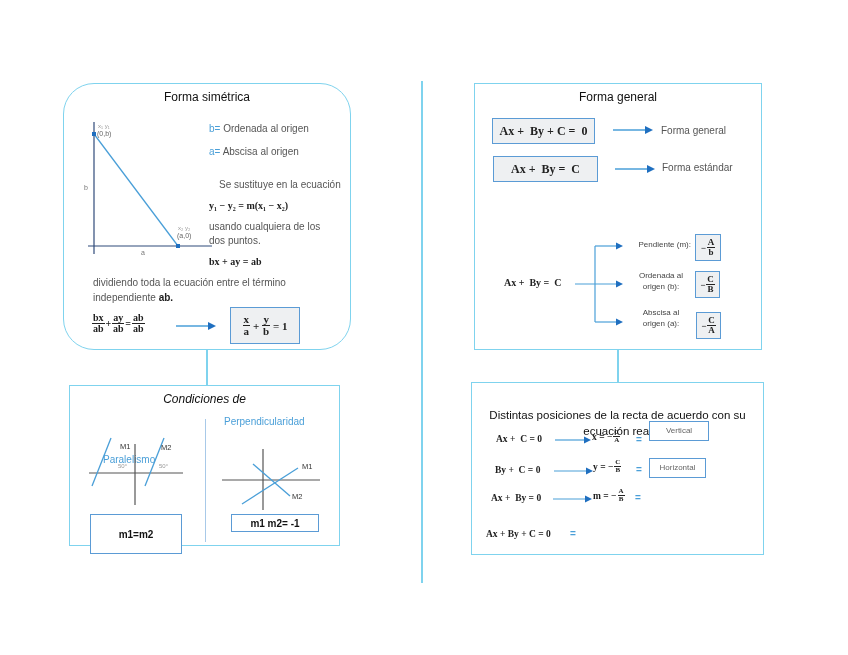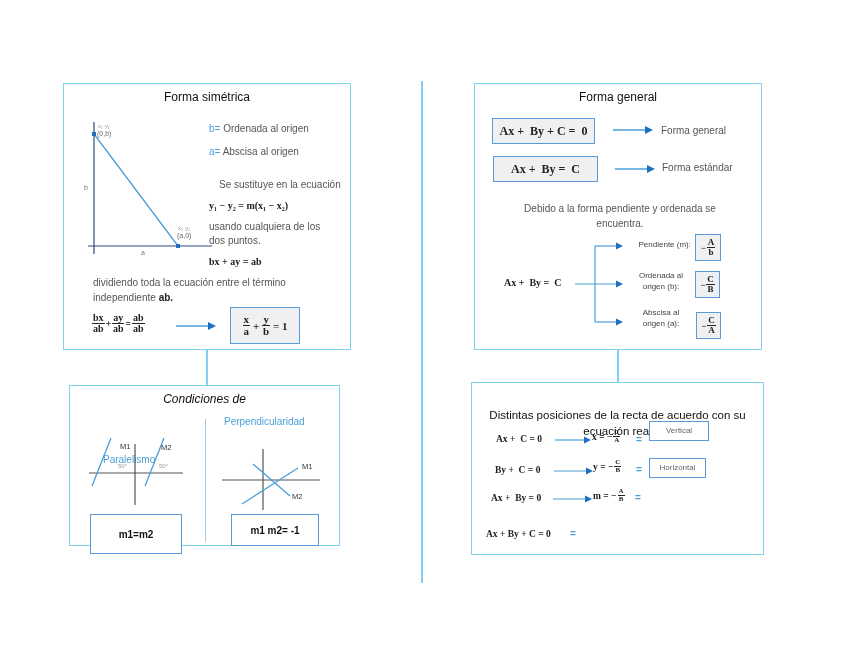--- a/index.html
+++ b/index.html
@@ -17,21 +17,21 @@
   svg{position:absolute;overflow:visible;}
 </style>
 </head>
 <body>
 
 <div class="abs" style="left:421px;top:81px;width:1.5px;height:502px;background:#7fd3ee;"></div>
 
 <div class="abs" style="left:206px;top:349px;width:1.5px;height:37px;background:#7fd3ee;"></div>
 <div class="abs" style="left:617px;top:349px;width:1.5px;height:34px;background:#7fd3ee;"></div>
 
-<div class="panel" style="left:63px;top:83px;width:288px;height:267px;">
+<div class="panel" style="left:63px;top:83px;width:288px;height:267px;border-radius:31px;">
   <div class="title" style="top:6px;">Forma simétrica</div>
 
   <svg style="left:0;top:0;" width="288" height="267">
     <line x1="30" y1="38" x2="30" y2="170" stroke="#2f4a7a" stroke-width="1.2"></line>
     <line x1="24" y1="162" x2="148" y2="162" stroke="#2f4a7a" stroke-width="1.2"></line>
     <line x1="30" y1="50" x2="114" y2="162" stroke="#4a9fd8" stroke-width="1.3"></line>
     <rect x="28" y="48" width="4" height="4" fill="#1f6fc0"></rect>
     <rect x="112" y="160" width="4" height="4" fill="#1f6fc0"></rect>
   </svg>
   <div class="abs" style="left:34px;top:39px;font-size:6px;color:#999;">x₁ y₁</div>
@@ -99,21 +99,20 @@
   </svg>
   <div class="abs sm" style="left:186px;top:41px;">Forma general</div>
 
   <div class="eqbox" style="left:18px;top:72px;width:105px;height:26px;white-space:pre;">Ax +  By =  C</div>
   <svg style="left:140px;top:81px;" width="40" height="8">
     <line x1="0" y1="4" x2="33" y2="4" stroke="#4a9fd8" stroke-width="1.3"></line>
       <polygon points="32,0 40,4 32,8" fill="#1f6fc0"></polygon>
   </svg>
   <div class="abs sm" style="left:187px;top:78px;">Forma estándar</div>
 
-  <div class="abs sm" style="left:30px;top:118px;width:230px;text-align:center;line-height:1.45;">Debido a la forma pendiente y ordenada se encuentra.</div>
 
   <div class="abs serif" style="left:29px;top:193px;font-size:10px;white-space:pre;">Ax +  By =  C</div>
   <svg style="left:100px;top:150px;" width="60" height="100">
     <line x1="0" y1="50" x2="44" y2="50" stroke="#4a9fd8" stroke-width="1.2"></line>
     <line x1="20" y1="12" x2="20" y2="88" stroke="#4a9fd8" stroke-width="1.2"></line>
     <line x1="20" y1="12" x2="42" y2="12" stroke="#4a9fd8" stroke-width="1.2"></line>
     <line x1="20" y1="88" x2="42" y2="88" stroke="#4a9fd8" stroke-width="1.2"></line>
     <polygon points="41,8.5 48,12 41,15.5" fill="#1f6fc0"></polygon>
     <polygon points="41,46.5 48,50 41,53.5" fill="#1f6fc0"></polygon>
     <polygon points="41,84.5 48,88 41,91.5" fill="#1f6fc0"></polygon>
@@ -167,21 +166,21 @@
   <svg style="left:140px;top:0;" width="131" height="161">
     <line x1="12" y1="94" x2="110" y2="94" stroke="#555" stroke-width="1.2"></line>
     <line x1="53" y1="63" x2="53" y2="124" stroke="#555" stroke-width="1.2"></line>
     <line x1="32" y1="118" x2="88" y2="82" stroke="#4a9fd8" stroke-width="1.3"></line>
     <line x1="43" y1="78" x2="80" y2="110" stroke="#4a9fd8" stroke-width="1.3"></line>
   </svg>
   <div class="abs" style="left:232px;top:76px;font-size:7.5px;color:#333;">M1</div>
   <div class="abs" style="left:222px;top:106px;font-size:7.5px;color:#333;">M2</div>
 
   <div class="obox" style="left:20px;top:128px;width:92px;height:40px;font-size:10px;color:#111;font-weight:bold;">m1=m2</div>
-  <div class="obox" style="left:161px;top:128px;width:88px;height:32px;font-size:10px;color:#111;font-weight:bold;">m1 m2= -1</div>
+  <div class="obox" style="left:161px;top:128px;width:88px;height:18px;font-size:10px;color:#111;font-weight:bold;">m1 m2= -1</div>
 </div>
 
 <div class="panel" style="left:471px;top:382px;width:293px;height:173px;">
   <div class="title" style="top:5px;left:10px;right:10px;line-height:1.35;font-size:11.5px;margin-top:20px;">Distintas posiciones de la recta de acuerdo con su ecuación real</div>
 
   <div class="abs serif" style="left:24px;top:51px;font-size:9.5px;white-space:pre;">Ax +  C = 0</div>
   <svg style="left:83px;top:53px;" width="37" height="8">
       <line x1="0" y1="4" x2="30" y2="4" stroke="#4a9fd8" stroke-width="1.2"></line>
       <polygon points="29,0.5 36,4 29,7.5" fill="#1f6fc0"></polygon>
     </svg>

